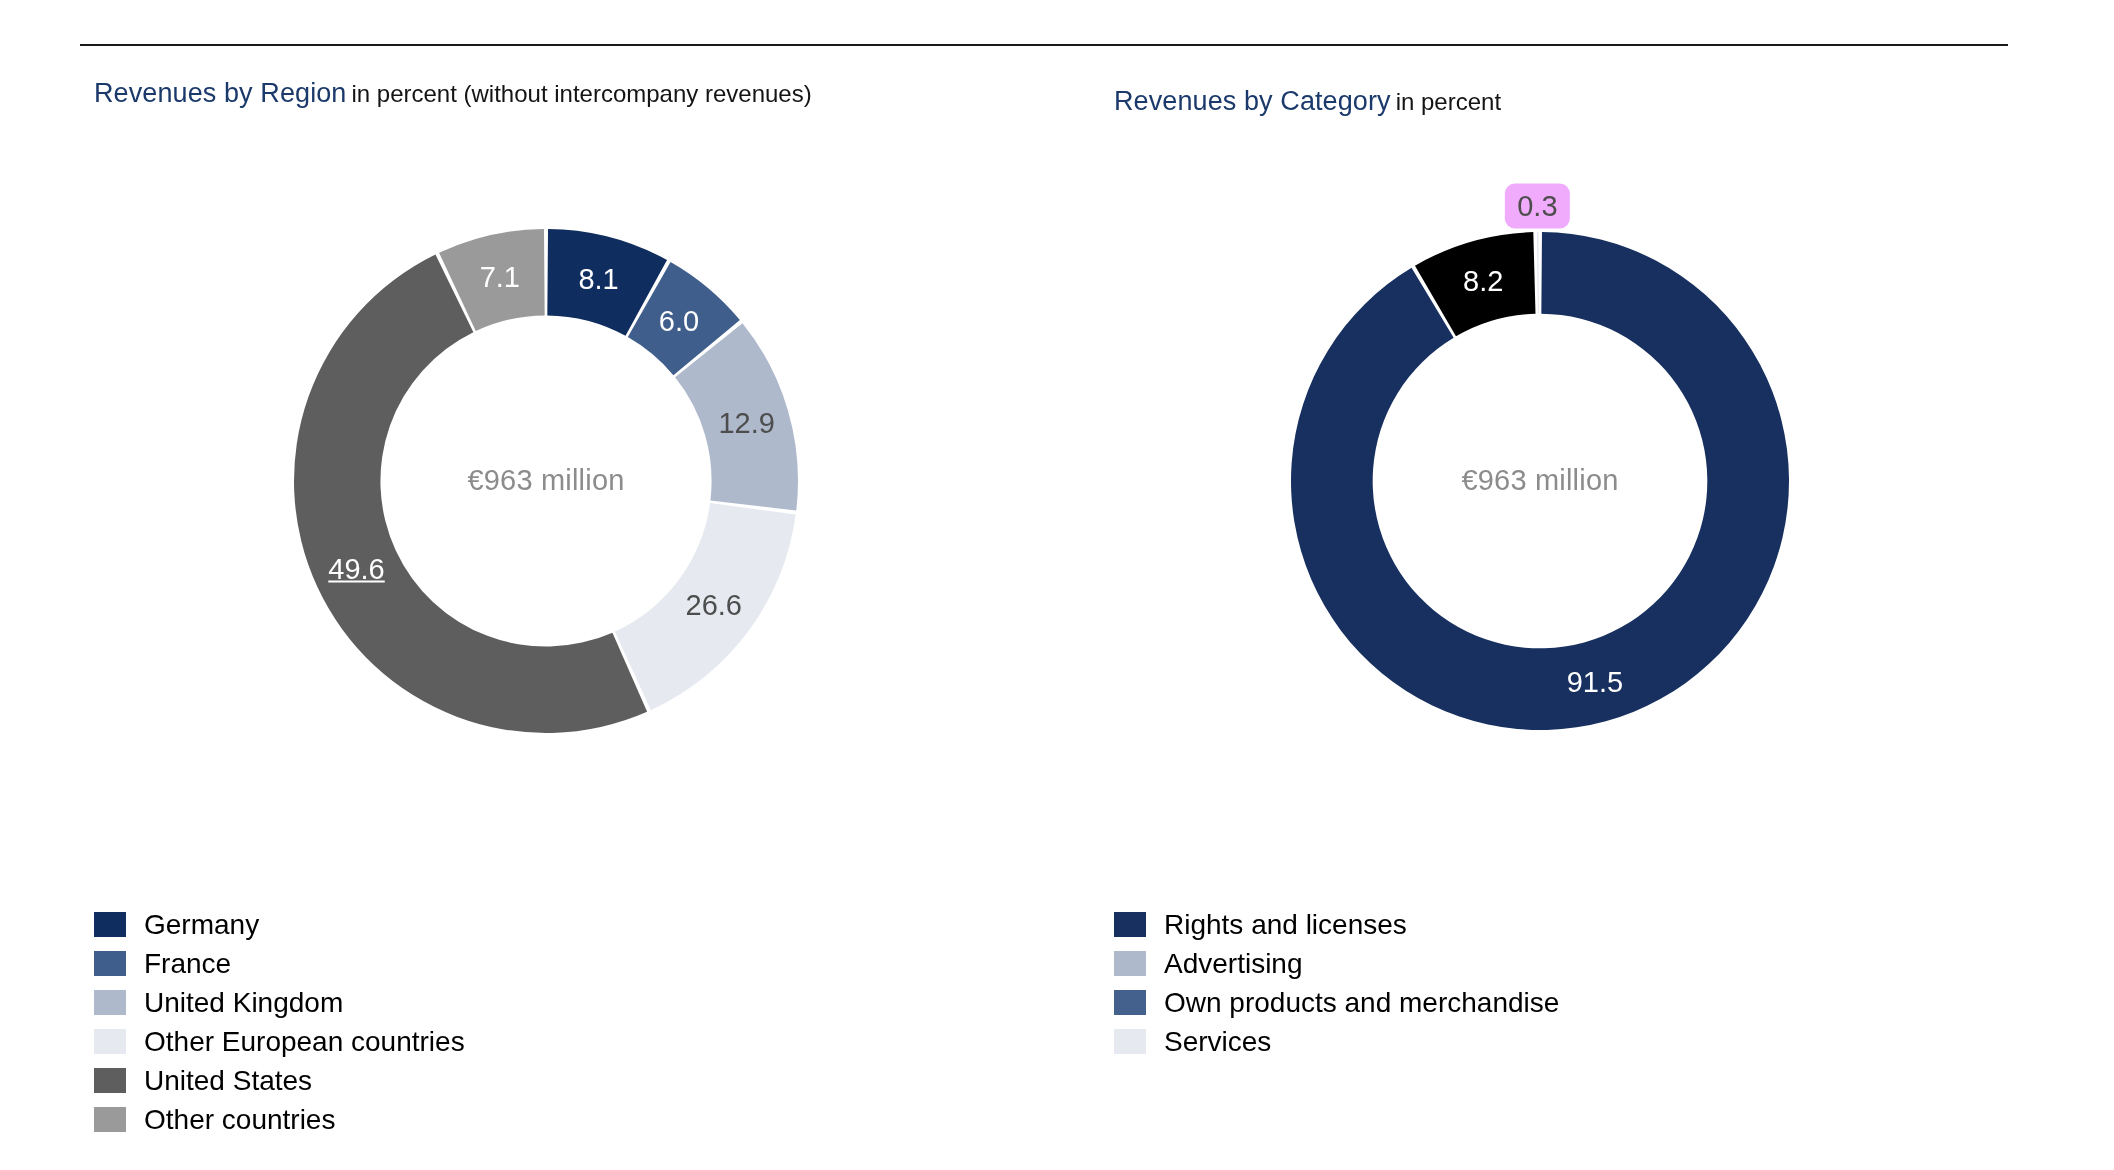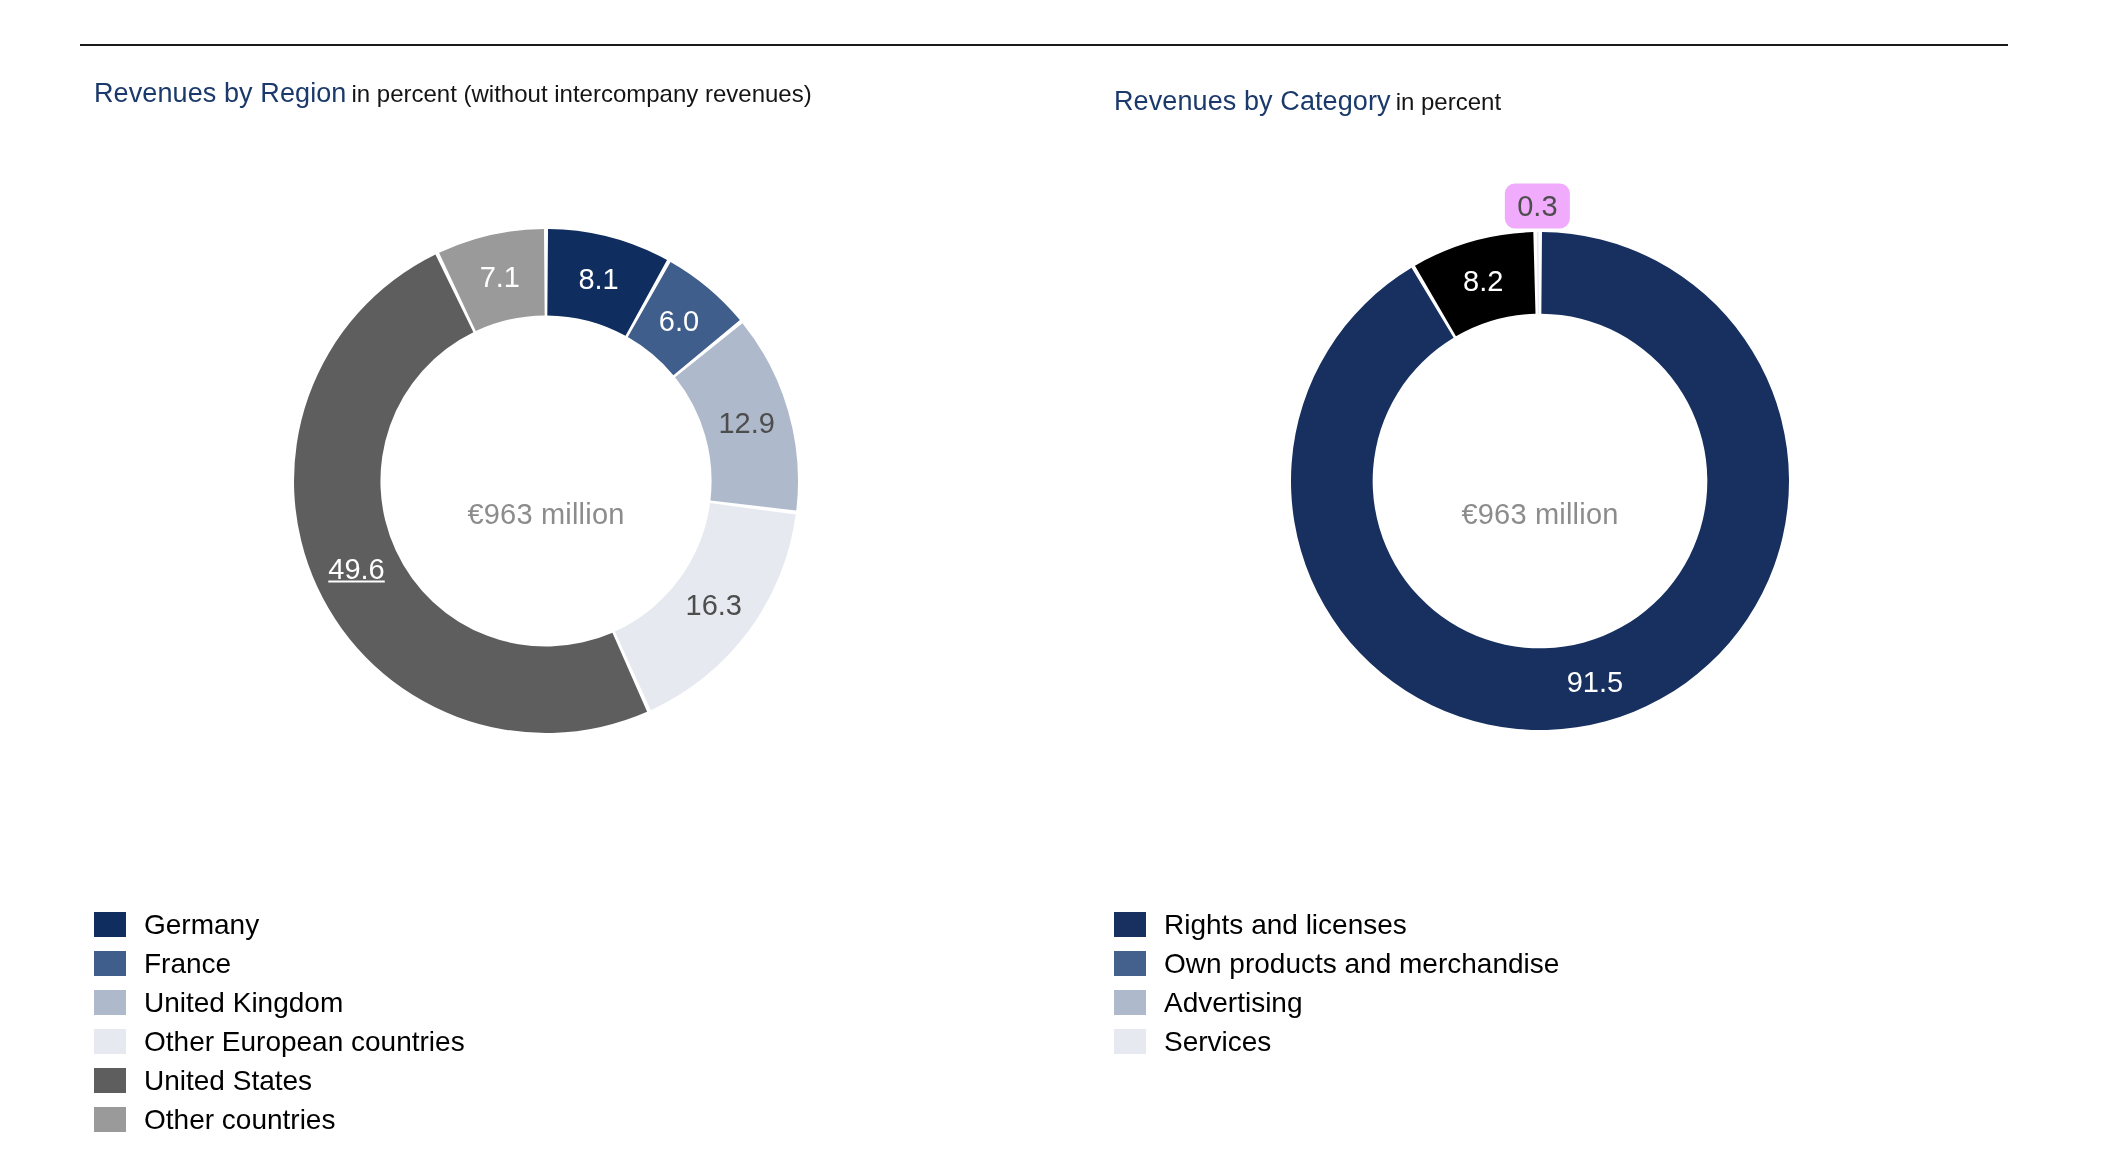--- a/index.html
+++ b/index.html
@@ -62,21 +62,20 @@
   .donut-wrap svg { display: block; width: 100%; height: 100%; }
 
   .center-label {
     position: absolute;
     left: 0;
     width: 100%;
     text-align: center;
     font-size: 29px;
     color: #8c8c8c;
     letter-spacing: 0.2px;
-    margin-top: 34px;
   }
   .panel-left  .center-label { top: 236px; }
   .panel-right .center-label { top: 233px; }
 
   .slice-label {
     position: absolute;
     font-size: 29px;
     white-space: nowrap;
     text-align: center;
     transform: translate(-50%, -50%);
@@ -134,21 +133,21 @@
           <path d="M502.75223525725744 286.5830460798832A252 252 0 0 1 357.8162381187448 482.16709237286796L321.86426844401535 403.5627796889743A165.56400000000002 165.56400000000002 0 0 0 417.08721856401814 275.06406127448327Z" fill="#e6e9f0"></path>
           <path d="M354.1363048912481 483.8147478670817A252 252 0 0 1 142.45787306873478 26.53932311875414L180.37382260615874 104.21533528902145A165.56400000000002 165.56400000000002 0 0 0 319.44655231355 404.6452893486727Z" fill="#5e5e5e"></path>
           <path d="M146.0952383940542 24.799710898570737A252 252 0 0 1 250.9840215039309 1.008063956992089L251.6755021280826 87.44129801974378A165.56400000000002 165.56400000000002 0 0 0 182.7635716248936 103.07241006036097Z" fill="#9a9a9a"></path>
         </g>
     </svg>
     <div class="center-label">€963 million</div>
     <div id="region-labels">
         <div class="slice-label on-dark" style="left: 305.557px; top: 50.9414px; color: rgb(255, 255, 255); text-align: center;">8.1</div>
         <div class="slice-label on-dark" style="left: 386px; top: 92.9701px; color: rgb(255, 255, 255);">6.0</div>
         <div class="slice-label on-light" style="left: 453.674px; top: 195.382px; color: rgb(77, 77, 77);">12.9</div>
-        <div class="slice-label on-light" style="left: 420.744px; top: 377.305px; color: rgb(77, 77, 77);">16.3</div>
+        <div class="slice-label on-light" style="left: 420.744px; top: 377.305px; color: rgb(77, 77, 77);">26.6</div>
         <div class="slice-label on-dark" style="left: 63.5336px; top: 340.706px; color: rgb(255, 255, 255); text-decoration: underline;">49.6</div>
         <div class="slice-label on-dark" style="left: 206.816px; top: 49.3902px; color: rgb(255, 255, 255);">7.1</div>
       </div>
   </div>
 
   <div class="legend">
     <div class="legend-item">
       <span class="legend-swatch" style="background:#0f2d5e"></span>
       <span class="legend-text">Germany</span>
     </div>
@@ -196,25 +195,25 @@
         <div class="slice-label boxed" style="left: 247.408px; top: -24.9878px;">0.3</div>
       </div>
   </div>
 
   <div class="legend">
     <div class="legend-item">
       <span class="legend-swatch" style="background:#17305f"></span>
       <span class="legend-text">Rights and licenses</span>
     </div>
     <div class="legend-item">
+      <span class="legend-swatch" style="background:#aeb9cc"></span>
+      <span class="legend-text">Advertising</span>
+    </div>
+    <div class="legend-item">
       <span class="legend-swatch" style="background:#44608c"></span>
       <span class="legend-text">Own products and merchandise</span>
     </div>
     <div class="legend-item">
-      <span class="legend-swatch" style="background:#aeb9cc"></span>
-      <span class="legend-text">Advertising</span>
-    </div>
-    <div class="legend-item">
       <span class="legend-swatch" style="background:#e6e9f0"></span>
       <span class="legend-text">Services</span>
     </div>
   </div>
 </div>
 
 </body></html>

